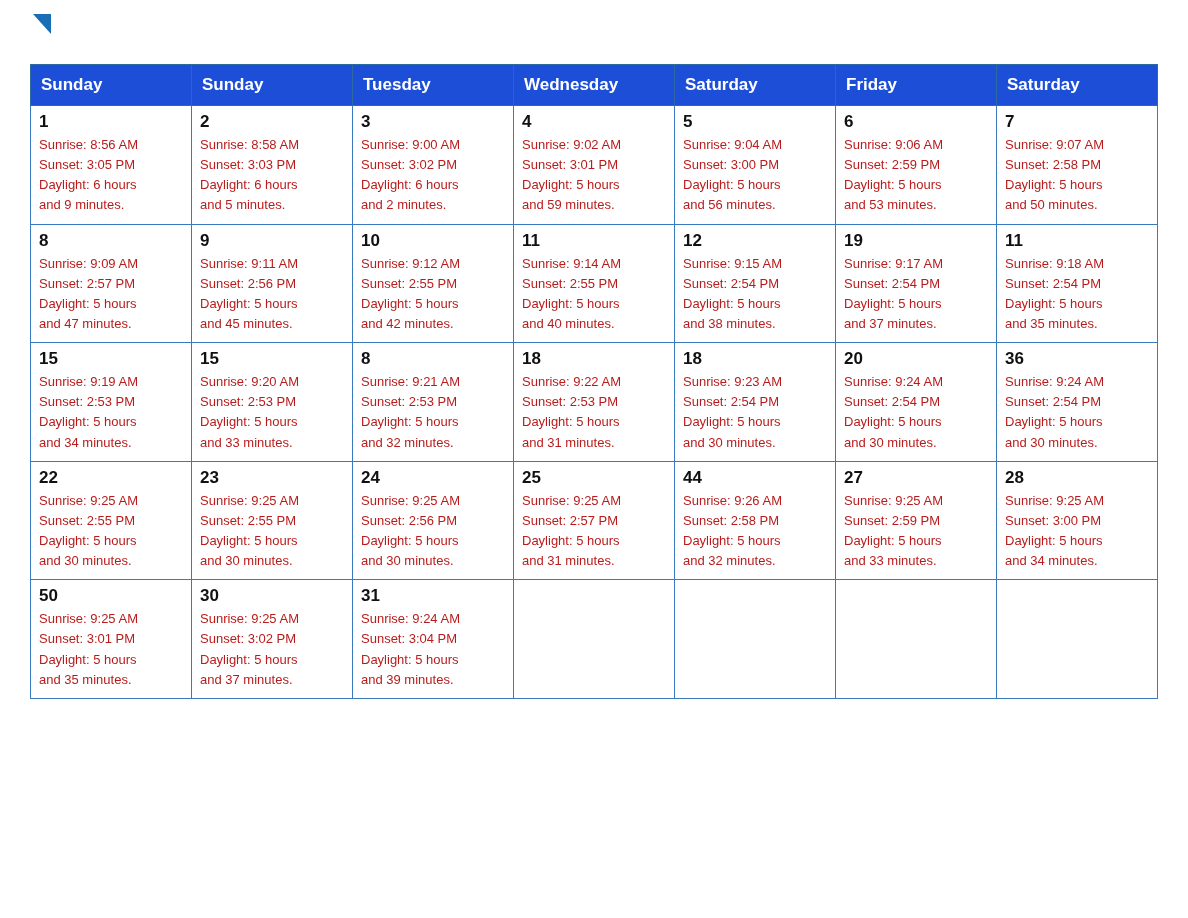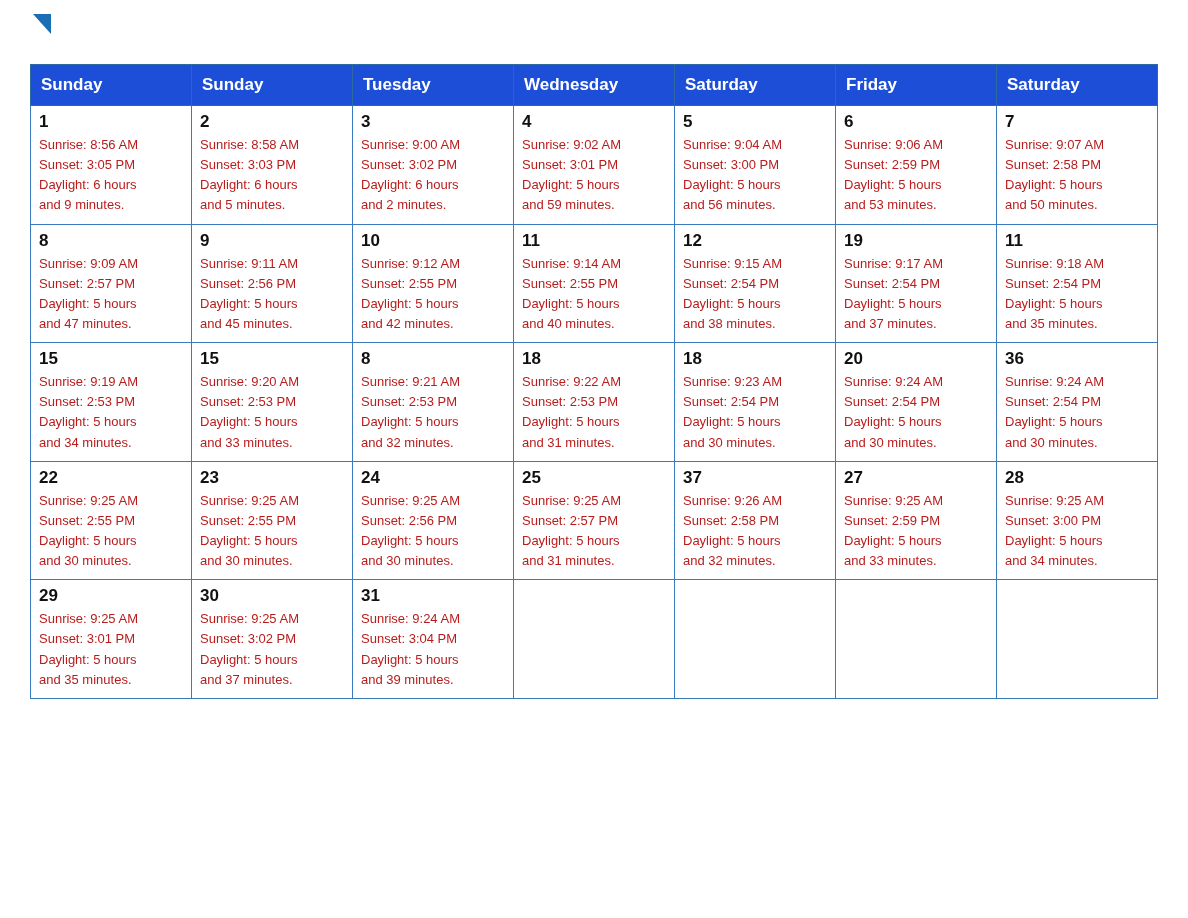--- a/index.html
+++ b/index.html
@@ -223,35 +223,35 @@
         </td>
         <td>
           <div class="day-number">24</div>
           <div class="day-info">Sunrise: 9:25 AM<br>Sunset: 2:56 PM<br>Daylight: 5 hours<br>and 30 minutes.</div>
         </td>
         <td>
           <div class="day-number">25</div>
           <div class="day-info">Sunrise: 9:25 AM<br>Sunset: 2:57 PM<br>Daylight: 5 hours<br>and 31 minutes.</div>
         </td>
         <td>
-          <div class="day-number">37</div>
+          <div class="day-number">44</div>
           <div class="day-info">Sunrise: 9:26 AM<br>Sunset: 2:58 PM<br>Daylight: 5 hours<br>and 32 minutes.</div>
         </td>
         <td>
           <div class="day-number">27</div>
           <div class="day-info">Sunrise: 9:25 AM<br>Sunset: 2:59 PM<br>Daylight: 5 hours<br>and 33 minutes.</div>
         </td>
         <td>
           <div class="day-number">28</div>
           <div class="day-info">Sunrise: 9:25 AM<br>Sunset: 3:00 PM<br>Daylight: 5 hours<br>and 34 minutes.</div>
         </td>
       </tr>
       <tr>
         <td>
-          <div class="day-number">29</div>
+          <div class="day-number">50</div>
           <div class="day-info">Sunrise: 9:25 AM<br>Sunset: 3:01 PM<br>Daylight: 5 hours<br>and 35 minutes.</div>
         </td>
         <td>
           <div class="day-number">30</div>
           <div class="day-info">Sunrise: 9:25 AM<br>Sunset: 3:02 PM<br>Daylight: 5 hours<br>and 37 minutes.</div>
         </td>
         <td>
           <div class="day-number">31</div>
           <div class="day-info">Sunrise: 9:24 AM<br>Sunset: 3:04 PM<br>Daylight: 5 hours<br>and 39 minutes.</div>
         </td>

